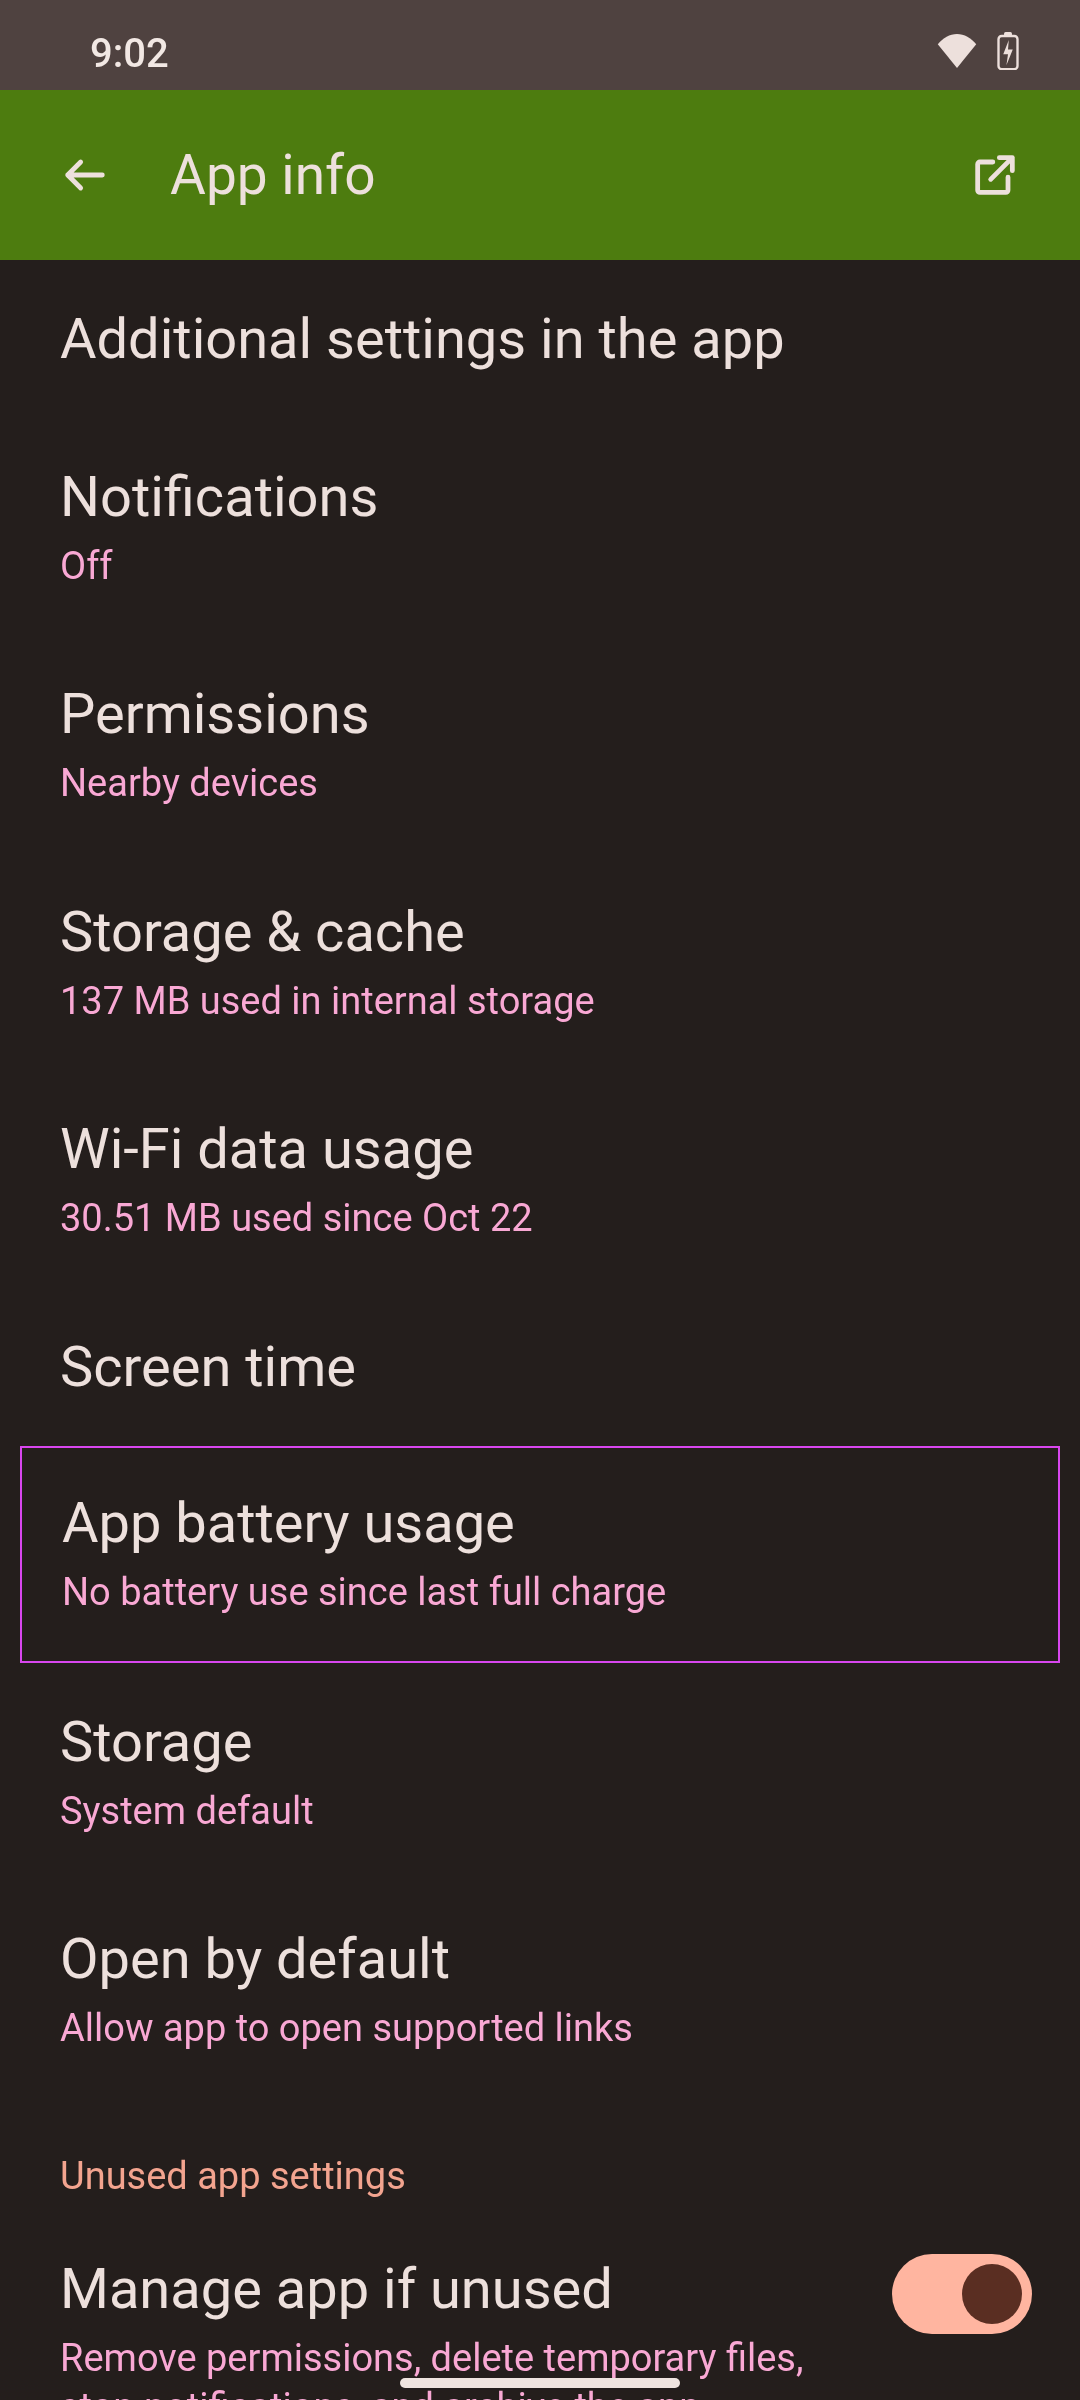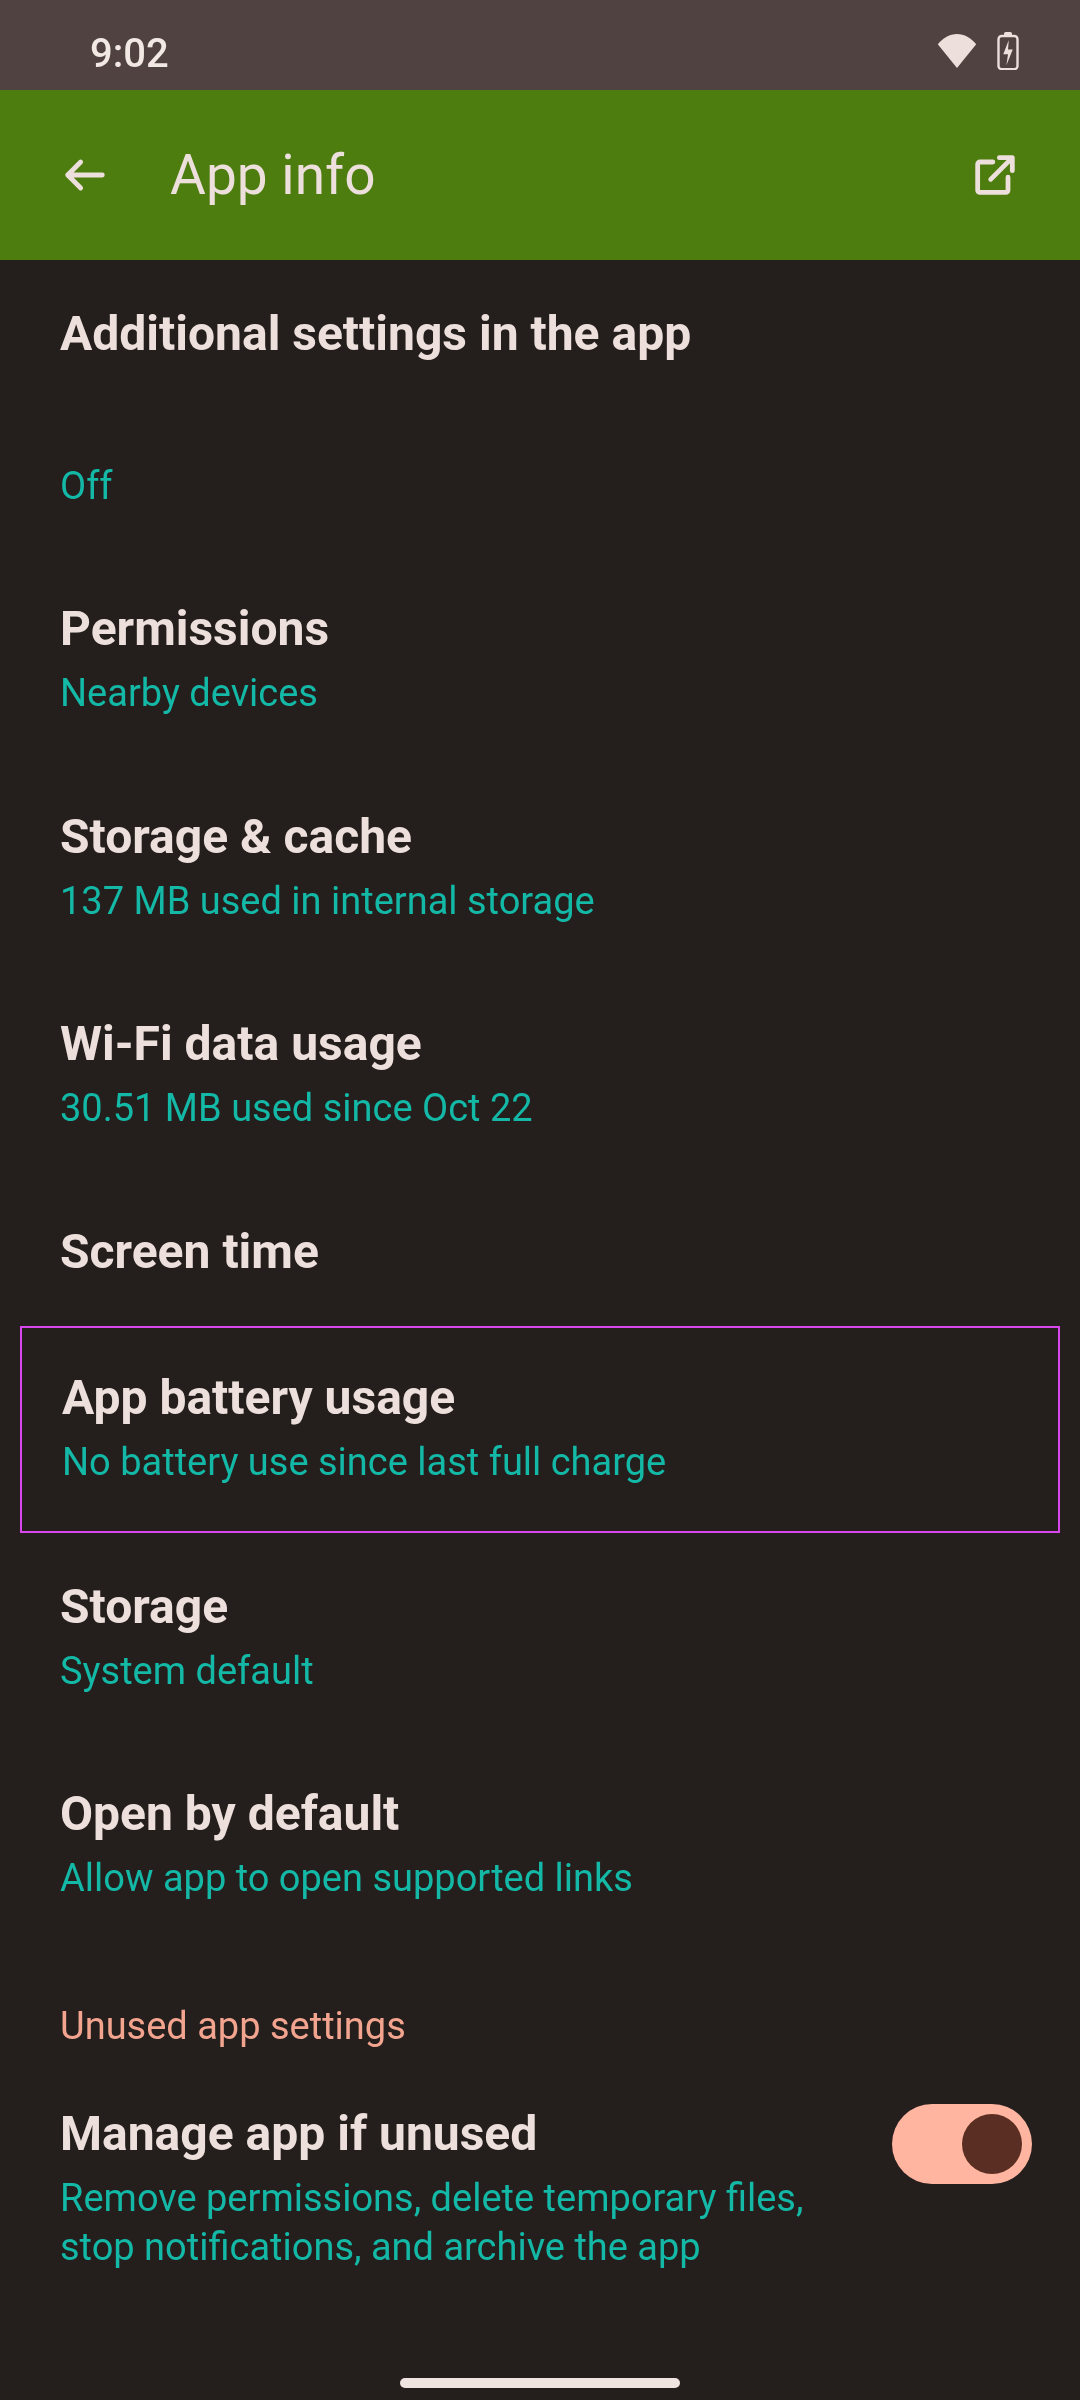--- a/index.html
+++ b/index.html
@@ -57,29 +57,29 @@
     align-items: center;
     justify-content: center;
   }
   .content {
     padding: 0;
   }
   .list-item {
     padding: 44px 60px 44px 60px;
   }
   .item-title {
-    font-size: 48px;
-    font-weight: 700;
+    font-size: 56px;
+    font-weight: 400;
     color: #ede0dc;
     line-height: 1.25;
   }
   .item-sub {
     font-size: 38px;
     font-weight: 400;
-    color: #14b8a6;
+    color: #f9a8d4;
     margin-top: 10px;
     line-height: 1.3;
   }
   .single-line {
     padding: 44px 60px;
   }
   .section-header {
     padding: 56px 60px 12px 60px;
   }
   .section-title {
@@ -162,20 +162,21 @@
   </div>
 </div>
 
 <div class="content">
 
   <div class="list-item single-line">
     <div class="item-title">Additional settings in the app</div>
   </div>
 
   <div class="list-item">
+    <div class="item-title">Notifications</div>
     <div class="item-sub">Off</div>
   </div>
 
   <div class="list-item">
     <div class="item-title">Permissions</div>
     <div class="item-sub">Nearby devices</div>
   </div>
 
   <div class="list-item">
     <div class="item-title">Storage &amp; cache</div>

